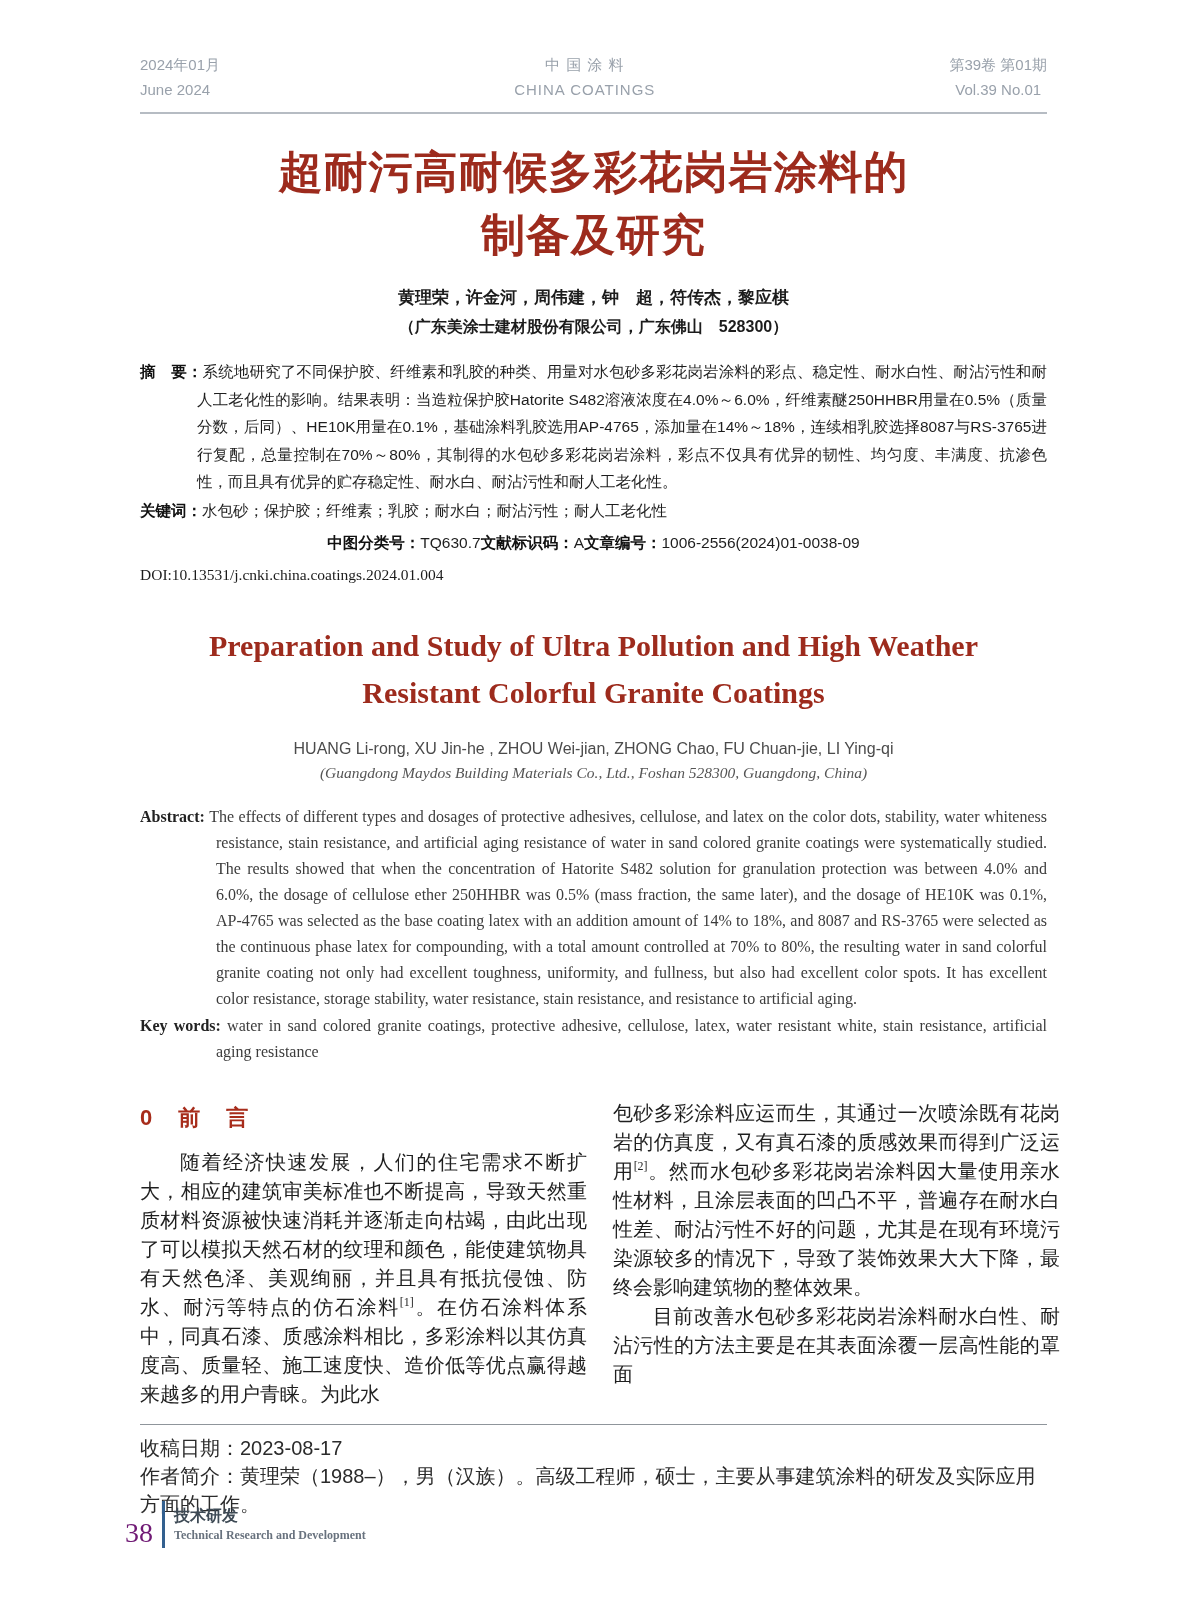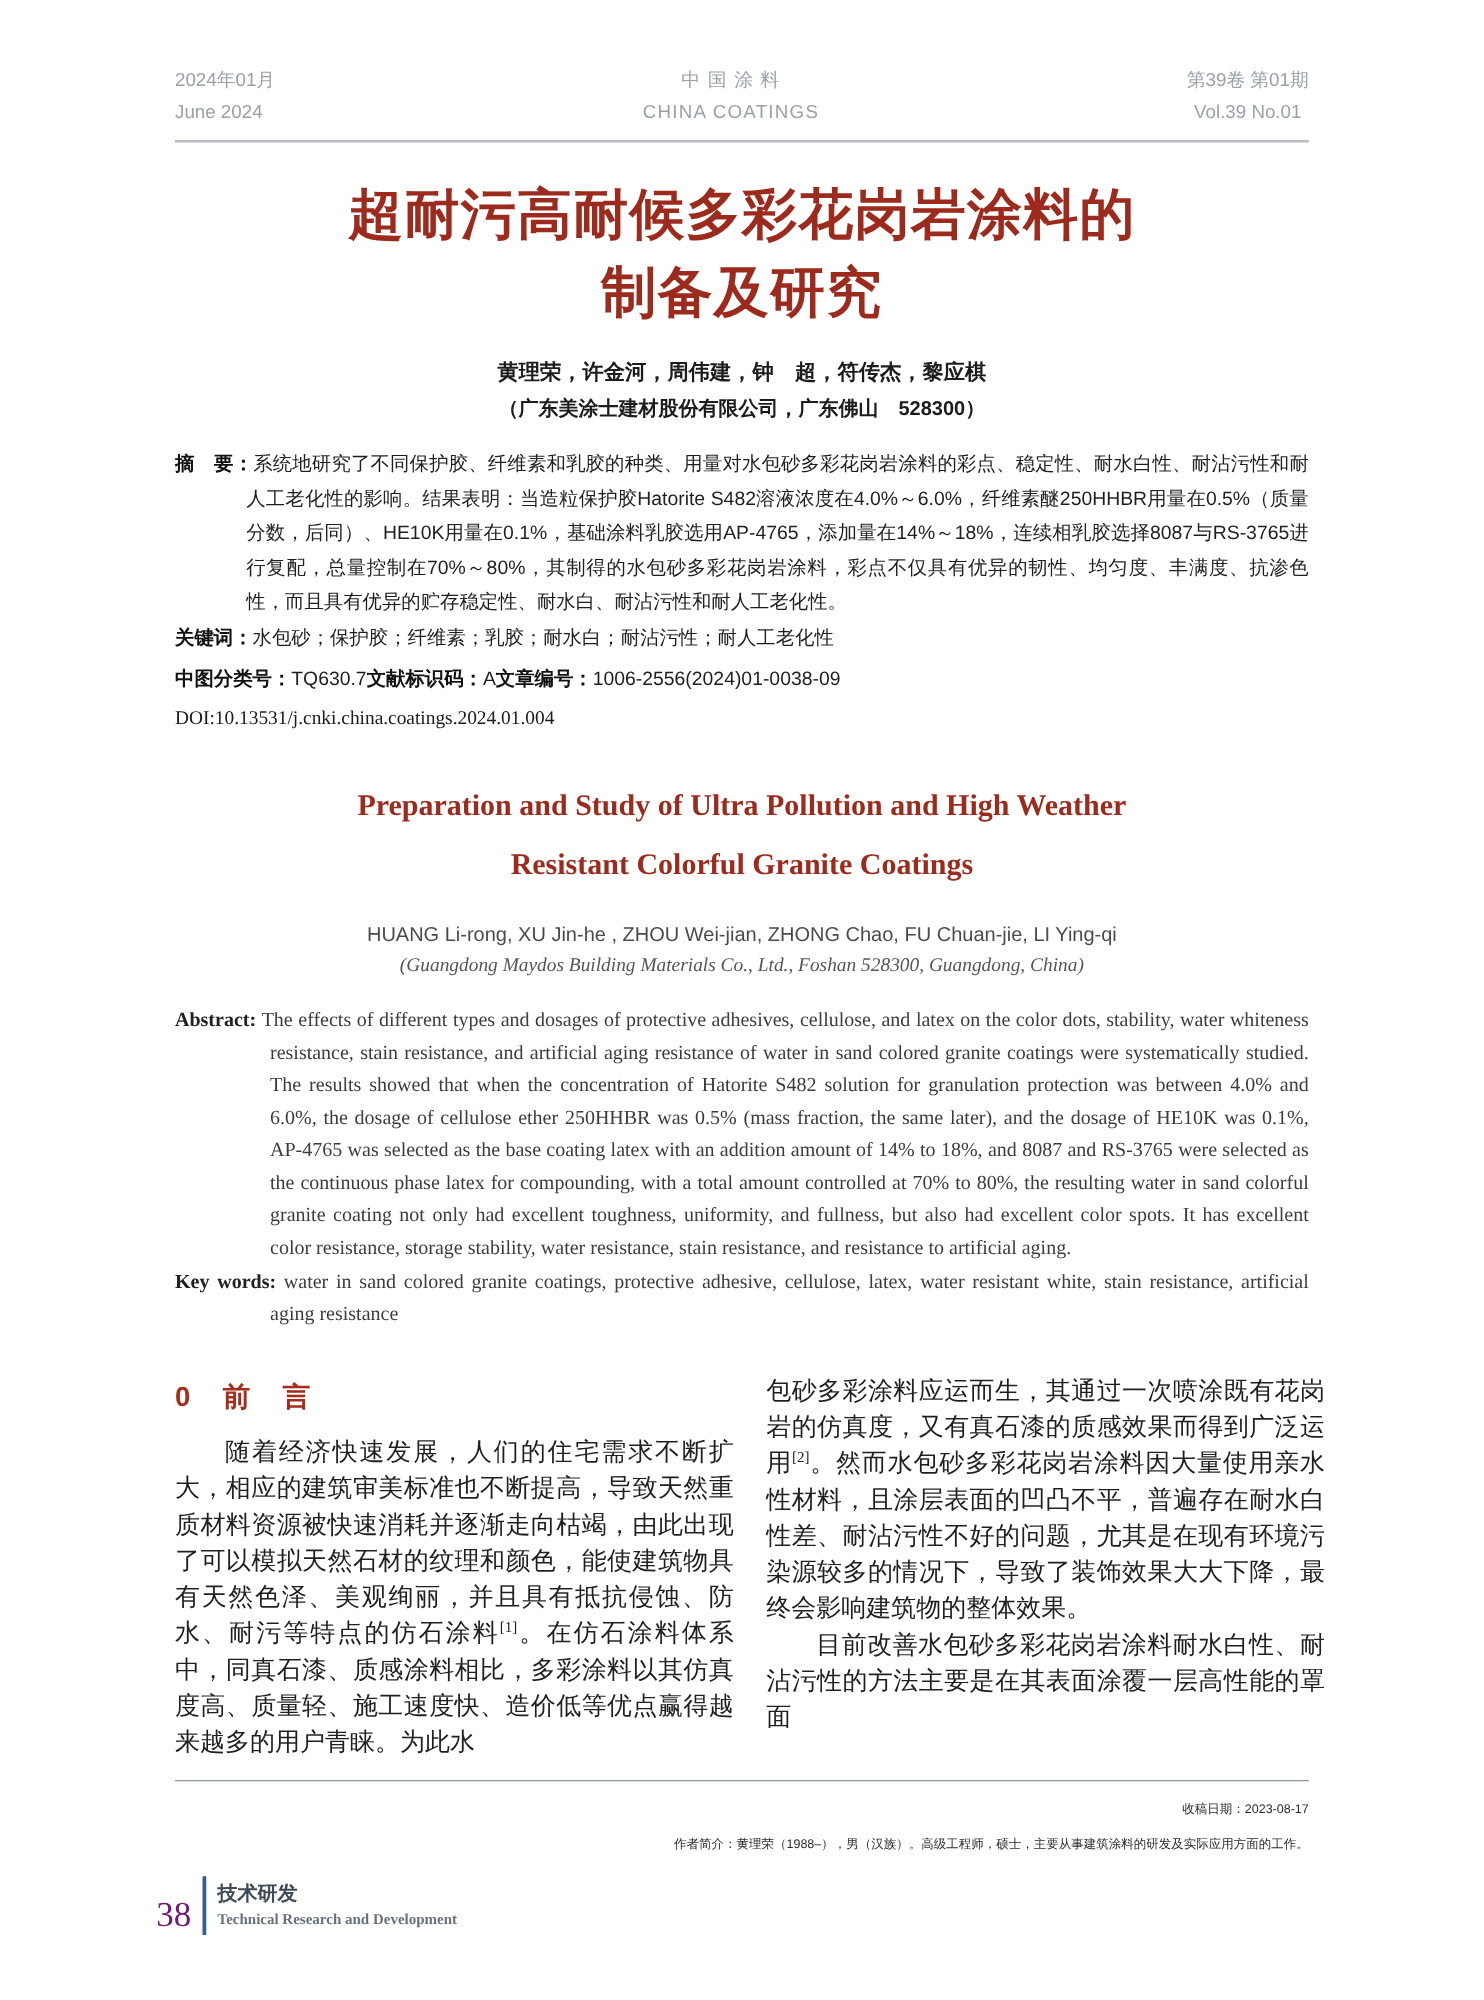--- a/index.html
+++ b/index.html
@@ -22,26 +22,26 @@
     font-size: 44px; font-weight: 800; line-height: 63px; letter-spacing: 1px;
     font-family: "Liberation Sans", sans-serif; }
   .cn-authors { margin-top: 20px; text-align: center; font-size: 17px; font-weight: 700; color: #1c1c1c; }
   .cn-affil { margin-top: 8px; text-align: center; font-size: 16px; font-weight: 600; color: #1c1c1c; }
   
   .cn-abstract { margin-top: 20px; font-size: 15.5px; line-height: 27.5px;
     text-align: justify; color: #1e1e1e; }
   .hang-cn { padding-left: 57px; text-indent: -57px; }
   .lbl { font-weight: 700; color: #111; }
   .cn-keywords { font-size: 15.5px; line-height: 27.5px; color: #1e1e1e; margin-top: 1px; }
-  .meta-row { margin-top: 9px; display: flex; justify-content: flex-start;
+  .meta-row { margin-top: 9px; display: flex; justify-content: center;
     font-size: 15.5px; color: #1e1e1e; }
   .doi-line { margin-top: 12px; font-family: "Liberation Serif", serif; font-size: 15.5px; color: #1b1b1b; }
   
   .en-title { margin-top: 38px; text-align: center; color: #9d2b1d;
-    font-family: "Liberation Serif", serif; font-weight: 700; font-size: 24px; line-height: 47px; }
+    font-family: "Liberation Serif", serif; font-weight: 700; font-size: 30px; line-height: 47px; }
   .en-authors { margin-top: 24px; text-align: center; font-size: 16px; color: #4b4b4b; }
   .en-affil { margin-top: 6px; text-align: center; font-size: 15.5px; color: #555;
     font-family: "Liberation Serif", serif; font-style: italic; }
   
   .en-abstract { margin-top: 22px; font-family: "Liberation Serif", serif;
     font-size: 16px; line-height: 26px; text-align: justify; color: #3c3c3c; }
   .hang-en { padding-left: 76px; text-indent: -76px; }
   .lbl-en { font-weight: 700; color: #222; }
   .en-keywords { margin-top: 1px; }
   
@@ -49,21 +49,21 @@
     font-family: "Liberation Serif", serif; font-size: 20px; line-height: 29px;
     color: #1f1f1f; text-align: justify; }
   .col { flex: 0 0 447px; width: 447px; }
   .sec-head { color: #a72c1b; font-family: "Liberation Sans", sans-serif;
     font-size: 22px; font-weight: 700; margin: 4px 0 16px 0; letter-spacing: 2px; }
   .sec-head .sec-num { margin-right: 26px; letter-spacing: 0; }
   .body-p.indent { text-indent: 2em; }
   .body-p sup { font-size: 12px; line-height: 0; }
   
   .foot-rule { border: none; border-top: 1.5px solid #8f959b; margin-top: 15px; }
-  .footnote { margin-top: 9px; font-size: 10px; line-height: 28px; color: #2b2b2b; text-align: right; }
+  .footnote { margin-top: 9px; font-size: 20px; line-height: 28px; color: #2b2b2b; }
   
   .pfooter { position: absolute; left: 118px; bottom: 52px; display: flex; align-items: center; }
   .pfooter .pageno { font-family: "Liberation Serif", serif; font-size: 28px; color: #701a75;
     margin-right: 9px; align-self: flex-end; line-height: 30px; }
   .pfooter .vbar { width: 3px; height: 47px; background: #33608f; margin-right: 9px; }
   .pfooter .col-cn { font-size: 16px; font-weight: 700; color: #3e4a55; line-height: 22px; }
   .pfooter .col-en { font-family: "Liberation Serif", serif; font-size: 12px; font-weight: 700;
     color: #68727e; line-height: 17px; }
 </style>
 </head>

